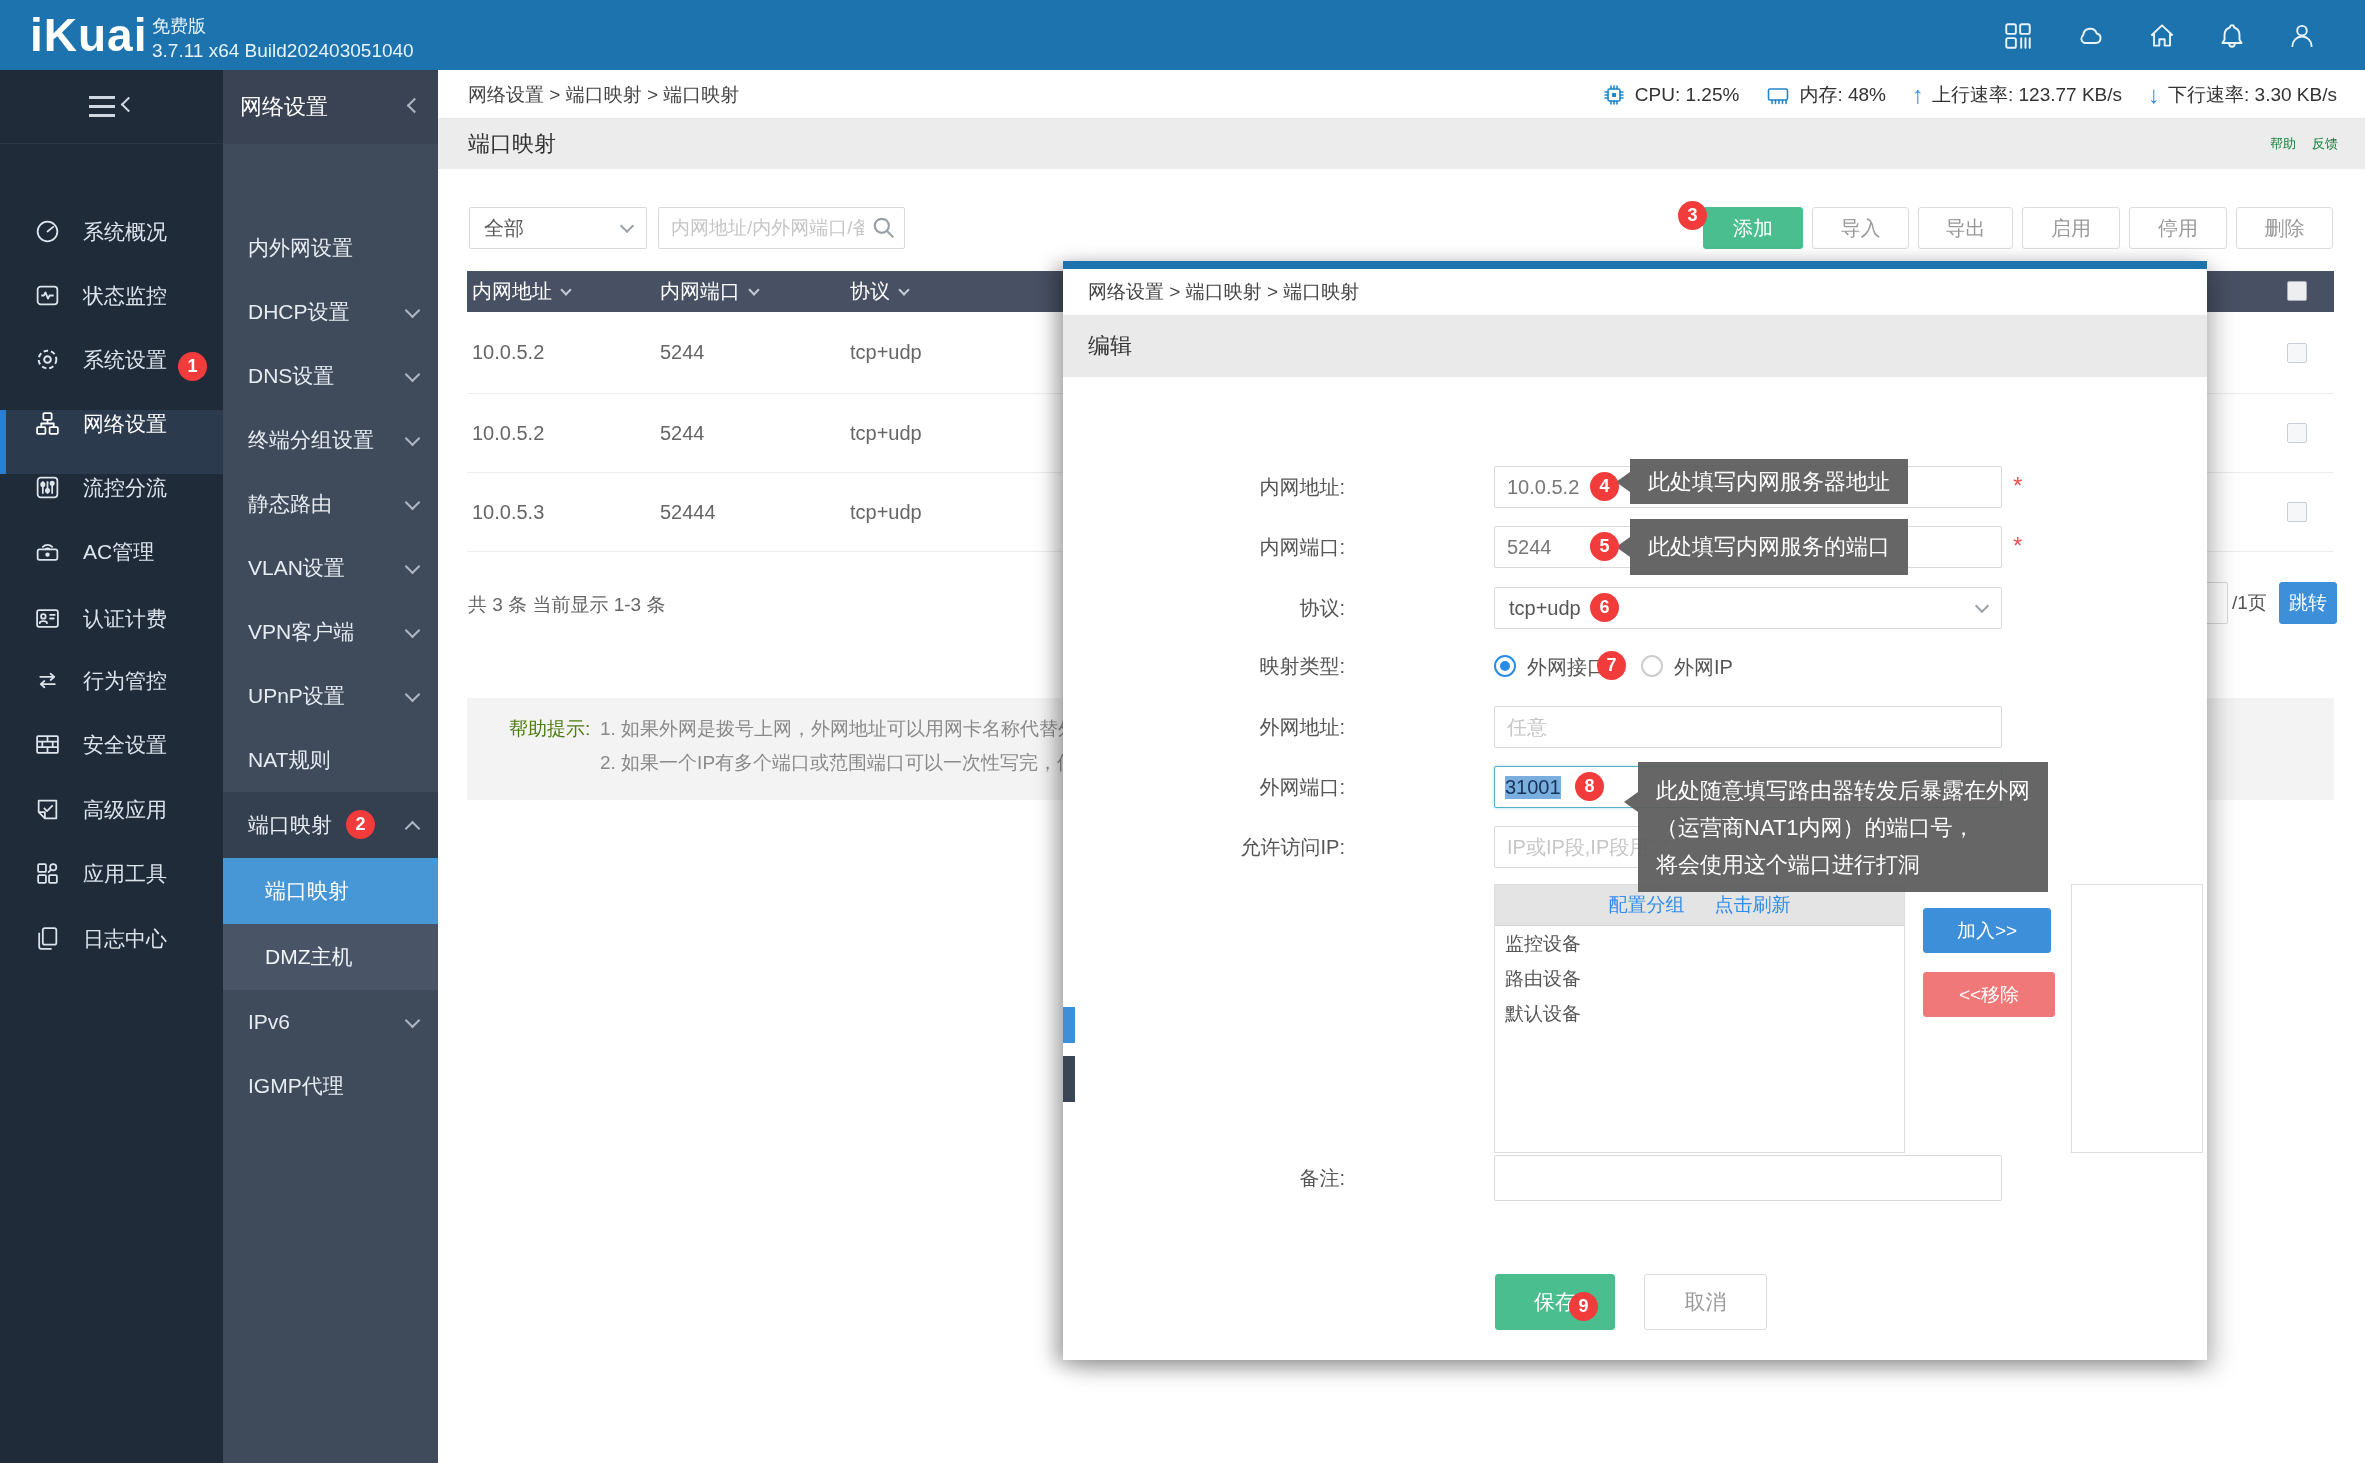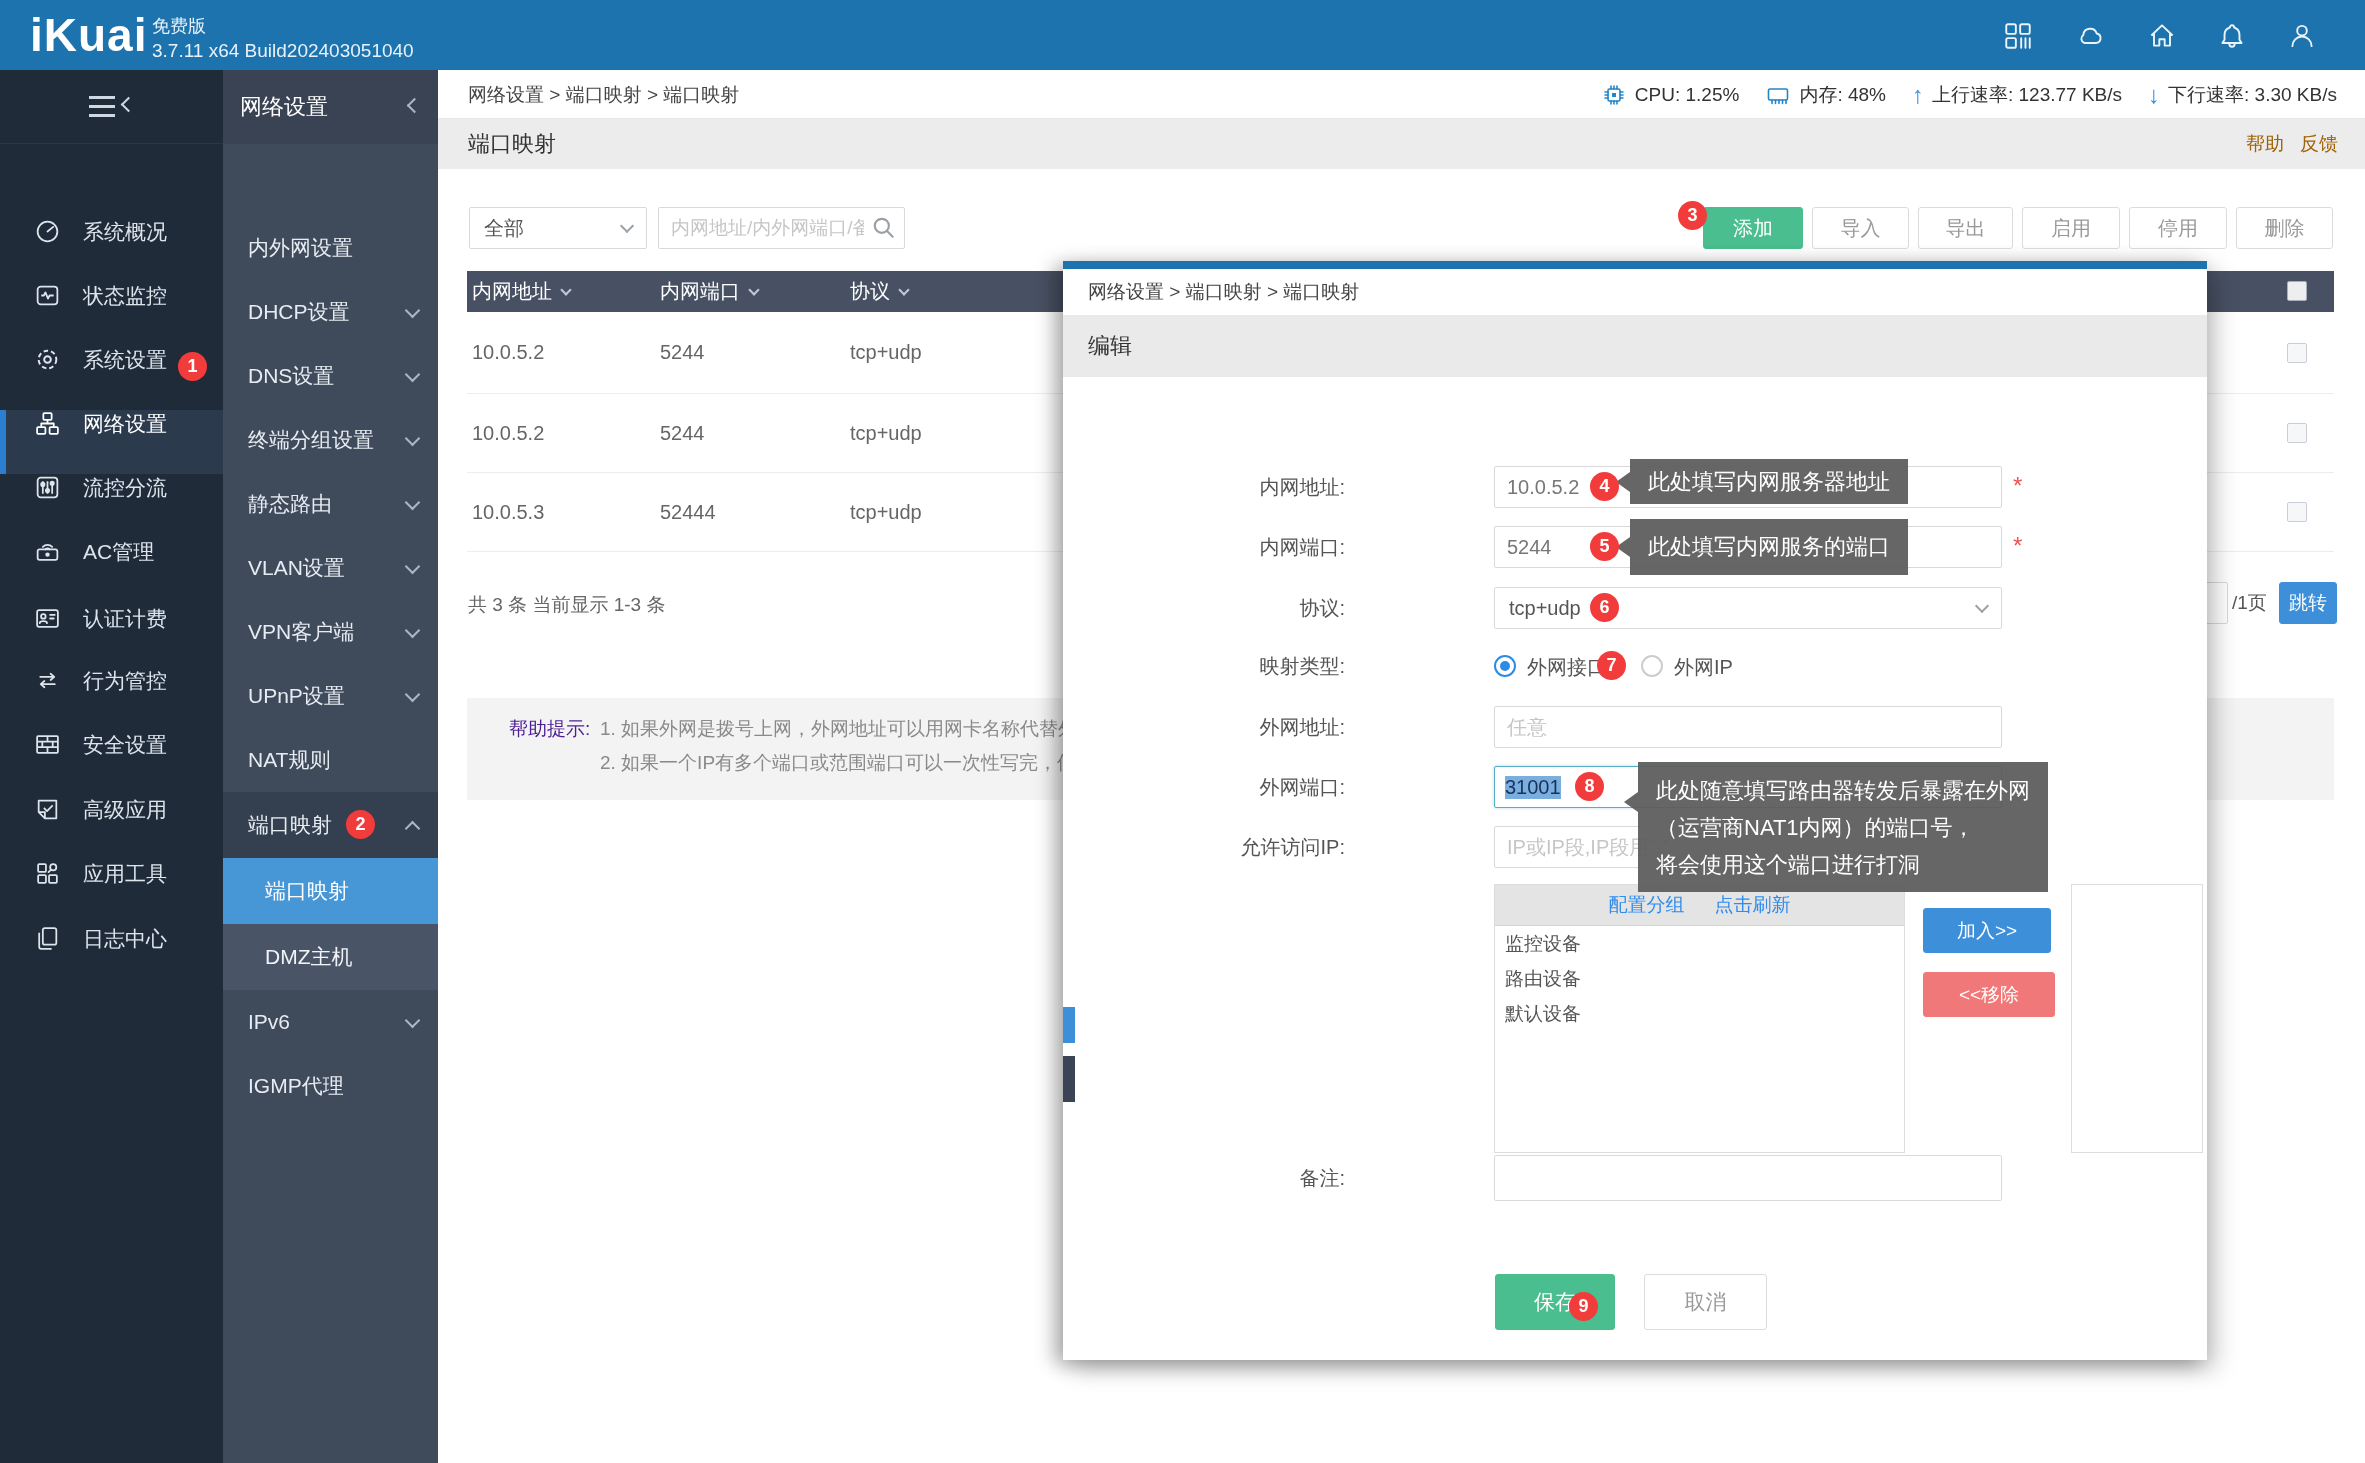--- a/index.html
+++ b/index.html
@@ -35,41 +35,41 @@
 .chev.left{transform:rotate(135deg)}
 .chev.gray{border-color:#9aa0a8;width:10px;height:10px}
 
 .crumbbar{left:438px;top:70px;width:1927px;height:49px;background:#fff;border-bottom:1px solid #e8e8e8}
 .crumb{left:30px;top:0;height:49px;line-height:49px;font-size:19px;color:#444}
 .stats{right:28px;top:0;height:49px;display:flex;align-items:center;gap:26px;position:absolute}
 .stat{display:flex;align-items:center;gap:8px;font-size:19px;color:#333}
 .arrowglyph{font-size:24px;color:#2d8cf0;line-height:1}
 .titlebar{left:438px;top:119px;width:1927px;height:50px;background:#ececec}
 .ptitle{left:30px;top:0;height:50px;line-height:50px;font-size:22px;color:#333}
-.tlinks{position:absolute;right:27px;top:0;height:50px;display:flex;align-items:center;gap:16px;font-size:19px;color:#a16207}
+.tlinks{position:absolute;right:27px;top:0;height:50px;display:flex;align-items:center;gap:16px;font-size:13px;color:#15803d}
 .tlinks span{cursor:pointer}
 
 .selbox{display:flex;align-items:center;justify-content:space-between;border:1px solid #d9d9d9;border-radius:2px;background:#fff;font-size:20px;color:#555;padding:0 14px;cursor:pointer}
 .inp{border:1px solid #d9d9d9;border-radius:2px;background:#fff;font-size:20px;color:#777;padding:0 12px;font-family:inherit;outline:none}
 .inp::placeholder{color:#c6c6c6}
 .btnrow{left:1703px;top:207px;display:flex;gap:9px}
 .btn{display:flex;align-items:center;justify-content:center;font-size:20px;border-radius:3px;border:1px solid #dcdcdc;background:#fff;color:#999;height:42px;cursor:pointer}
 .btn.green{background:#4abe8f;border-color:#4abe8f;color:#fff}
 .btn.blue{background:#3e8fd9;border-color:#3e8fd9;color:#fff}
 .btn.redb{background:#f07878;border-color:#f07878;color:#fff}
 
 .thead{left:467px;top:271px;width:1867px;height:41px;background:#485163}
 .thc{position:absolute;top:0;height:41px;display:flex;align-items:center;color:#fff;font-size:20px;gap:10px}
 .sortch{width:8px;height:8px;border-right:2px solid #c3c9d4;border-bottom:2px solid #c3c9d4;transform:rotate(45deg);display:inline-block;margin-top:-4px}
 .trow{left:467px;width:1867px;background:#fff;border-bottom:1px solid #ededed}
 .tc{position:absolute;top:0;height:100%;display:flex;align-items:center;font-size:20px;color:#666}
 .cbx{width:20px;height:20px;border:1px solid #c9ced6;background:#f6f7f9;border-radius:2px;cursor:pointer}
 .summary{left:468px;top:583px;height:44px;line-height:44px;font-size:19px;color:#666}
 .helpbox{left:467px;top:698px;width:1867px;height:102px;background:#f3f3f3}
-.helpbox .hlabel{position:absolute;left:42px;top:18px;font-size:19px;color:#4c1d95}
+.helpbox .hlabel{position:absolute;left:42px;top:18px;font-size:19px;color:#4d7c0f}
 .helpbox .hline{position:absolute;left:133px;font-size:19px;color:#8a8a8a;white-space:nowrap}
 
 .modal{left:1063px;top:261px;width:1144px;height:1099px;background:#fff;border-top:8px solid #1d73ad;box-shadow:-9px 4px 18px rgba(0,0,0,.30),9px 9px 22px rgba(0,0,0,.22);z-index:10}
 .mcrumb{left:25px;top:0;height:46px;line-height:46px;font-size:19px;color:#444}
 .mtitlebar{left:0;top:46px;width:100%;height:62px;background:#eaeaea;display:flex;align-items:center;padding-left:25px;font-size:22px;color:#333}
 .mlabel{left:62px;width:220px;text-align:right;font-size:20px;color:#555;position:absolute}
 .req{position:absolute;color:#f25050;font-size:24px;left:950px}
 .radio{width:22px;height:22px;border-radius:50%;border:2px solid #ccc;background:#fff;display:inline-block;position:absolute;cursor:pointer}
 .radio.on{border-color:#2b8ce6}
 .radio.on::after{content:"";display:block;width:10px;height:10px;border-radius:50%;background:#2b8ce6;margin:4px}

